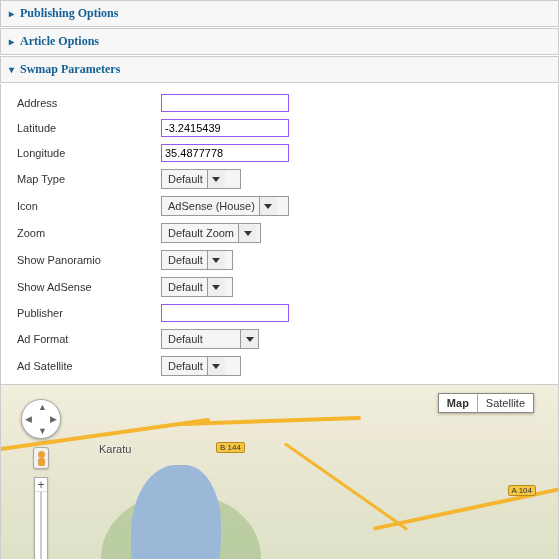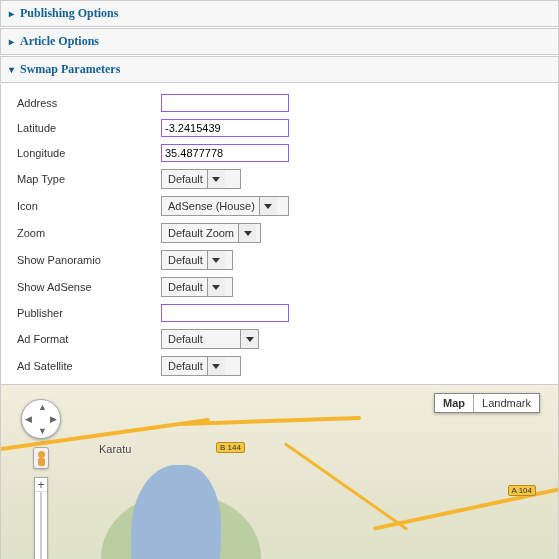--- a/index.html
+++ b/index.html
@@ -20,21 +20,21 @@
 .map-bg { position: absolute; inset: 0; background: linear-gradient(180deg, #f2eedd 0%, #e8e5d0 40%, #d8e0c3 100%); }
 .lake { position: absolute; left: 130px; top: 80px; width: 90px; height: 170px; background: #9cb8d8; border-radius: 50% 40% 45% 55% / 40% 35% 60% 50%; }
 .park { position: absolute; left: 100px; top: 110px; width: 160px; height: 140px; background: rgba(140, 180, 110, 0.45); border-radius: 45%; }
 .road { position: absolute; height: 4px; background: #f5b52e; border-radius: 2px; }
 .road.r1 { top: 48px; left: -10px; width: 220px; transform: rotate(-8deg); }
 .road.r1b { top: 34px; left: 180px; width: 180px; transform: rotate(-2deg); }
 .road.r2 { top: 120px; left: 370px; width: 210px; transform: rotate(-12deg); }
 .road.r4 { top: 100px; left: 270px; width: 150px; transform: rotate(35deg); height:3px; }
 .shield { position: absolute; background: #f5c544; border: 1px solid #b88c1a; font-size: 8px; padding: 0 3px; border-radius: 2px; color: #333; }
 .place-label { position: absolute; font-size: 11px; color: #444; text-shadow: 0 0 2px #fff; }
-.map-type-ctrl { position: absolute; top: 8px; right: 18px; display: flex; border: 1px solid #888; background: #fff; box-shadow: 0 1px 3px rgba(0,0,0,0.3); }
+.map-type-ctrl { position: absolute; top: 8px; right: 24px; display: flex; border: 1px solid #888; background: #fff; box-shadow: 0 1px 3px rgba(0,0,0,0.3); }
 .map-type-ctrl div { padding: 3px 8px; font-size: 11px; cursor: pointer; }
 .map-type-ctrl div:first-child { font-weight: bold; border-right: 1px solid #aaa; }
 .pan-control { position: absolute; top: 14px; left: 20px; width: 40px; height: 40px; background: #fff; border: 1px solid #aaa; border-radius: 50%; box-shadow: 0 1px 3px rgba(0,0,0,0.3); }
 .pan-arrow { position: absolute; color: #666; font-size: 9px; cursor: pointer; }
 .pan-arrow.up { top: 2px; left: 16px; }
 .pan-arrow.down { bottom: 2px; left: 16px; }
 .pan-arrow.left { left: 3px; top: 14px; }
 .pan-arrow.right { right: 3px; top: 14px; }
 .pegman { position: absolute; top: 62px; left: 32px; width: 16px; height: 22px; background: #f1f1f1; border: 1px solid #aaa; border-radius: 3px; box-shadow: 0 1px 2px rgba(0,0,0,0.2); }
 .pegman::before { content:""; position:absolute; top:3px; left:4px; width:7px; height:7px; background:#e8a33d; border-radius:50%; }
@@ -136,21 +136,21 @@
   <div class="road r2"></div>
 
   <div class="road r4"></div>
   <div class="shield" style="top:57px;left:215px">B 144</div>
   <div class="shield" style="top:100px;right:22px">A 104</div>
 
   <div class="place-label" style="top:58px;left:98px">Karatu</div>
 
   <div class="map-type-ctrl">
     <div>Map</div>
-    <div>Landmark</div>
+    <div>Satellite</div>
   </div>
 
   <div class="pan-control">
     <div class="pan-arrow up">▲</div>
     <div class="pan-arrow down">▼</div>
     <div class="pan-arrow left">◀</div>
     <div class="pan-arrow right">▶</div>
   </div>
   <div class="pegman"></div>
   <div class="zoom-ctrl">

